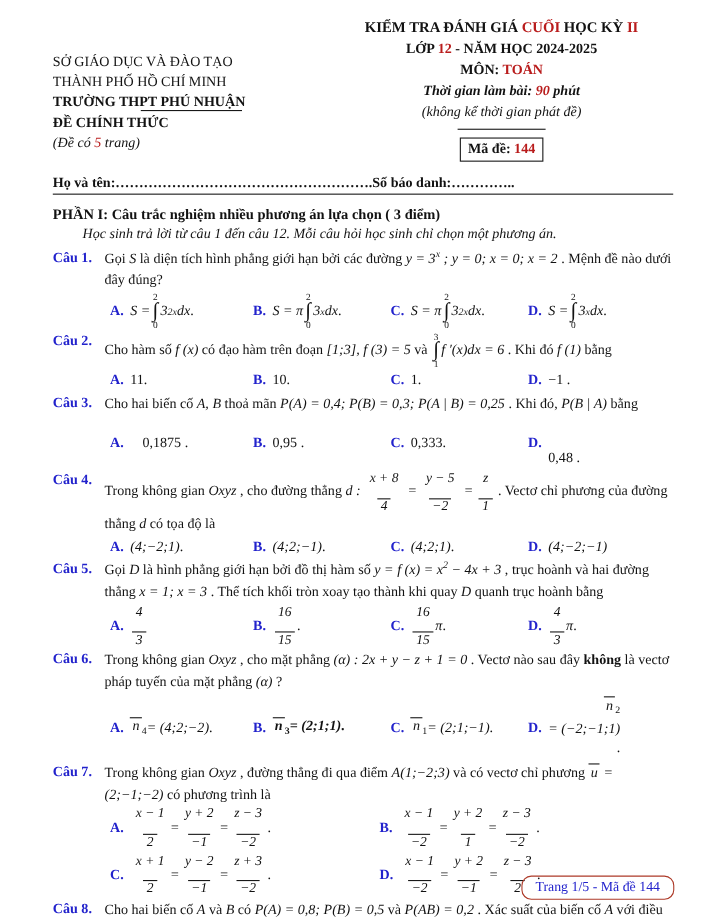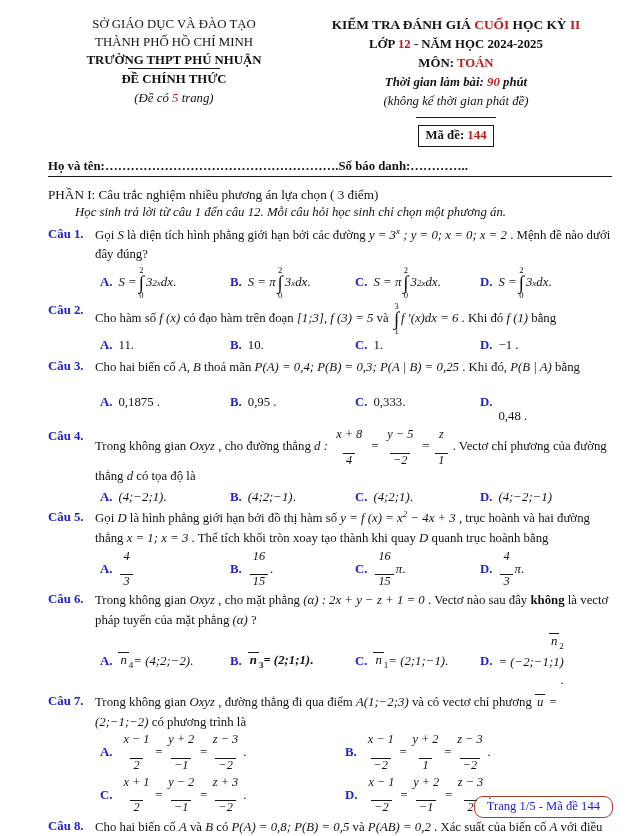--- a/index.html
+++ b/index.html
@@ -3,31 +3,31 @@
 <meta charset="utf-8">
 <style>
   html,body{margin:0;padding:0}
   body{width:641px;height:836px;background:#fff;position:relative;overflow:hidden;
        font-family:"Liberation Serif","DejaVu Serif",serif;font-size:12.8px;color:#121212;}
   .page{padding:15px 29px 0 48px;}
   .b{font-weight:bold}.i{font-style:italic}
   .red{color:#b91c1c}
   
   .hdr{display:flex;}
-  .hdr-left{width:252px;text-align:center;line-height:1.42;}
+  .hdr-left{width:252px;line-height:1.42;margin-top:32px;}
   .hdr-right{flex:1;text-align:center;line-height:1.48;}
   .school-rule{width:92px;border-top:1.2px solid #181818;margin:-1px auto 1px;}
   .r-title{font-weight:bold;font-size:13.4px;}
   .hr-rule{width:80px;border-top:1.3px solid #181818;margin:6px auto 7px;}
   .made-box{display:inline-block;border:1.4px solid #181818;padding:0 6px 1px;font-weight:bold;}
   
   .nameline{margin-top:12px;font-weight:bold;}
   .name-hr{border:0;border-top:1.6px solid #181818;margin:2px 0 0 0;}
   
-  .part-title{margin-top:10px;font-weight:normal;font-size:13.2px;}
+  .part-title{margin-top:10px;font-weight:bold;font-size:13.2px;}
   .instr{font-style:italic;margin:2px 0 6px 27px;}
   
   .q{position:relative;margin-bottom:3px;}
   .q-label{position:absolute;left:0;top:1px;font-weight:bold;color:#2222cc;}
   .q-body{margin-left:47px;line-height:1.55;}
   .q-opts{margin-left:52px;margin-top:1px;display:grid;
           grid-template-columns:130px 125px 125px 1fr;row-gap:4px;align-items:center;}
   .q-opts.cols2{grid-template-columns:245px 1fr;}
   .opt{display:flex;align-items:center;line-height:1.45;}
   .opt-letter{font-weight:bold;color:#2222cc;margin-right:6px;}
@@ -183,21 +183,21 @@
           </div>
         </div>
   </div>
 
   <div class="q">
     <span class="q-label">Câu 3.</span>
     <div class="q-body"><span>Cho hai biến cố </span><span class="m">A, B</span><span> thoả mãn </span><span class="m">P(A) = 0,4; P(B) = 0,3; P(A | B) = 0,25</span><span> . Khi đó, </span><span class="m">P(B | A)</span><span> bằng</span></div>
     <div class="q-opts">
           <div class="opt">
             <span class="opt-letter">A.</span>
-            <span style="display: inline-flex; align-items: flex-end;">
+            <span style="display: inline-flex; align-items: flex-end; margin-left: 11px;">
               <span>0,1875 .</span>
             </span>
           </div>
           <div class="opt">
             <span class="opt-letter">B.</span>
             <span style="display: inline-flex; align-items: center;">
               <span>0,95 .</span>
             </span>
           </div>
           <div class="opt">

